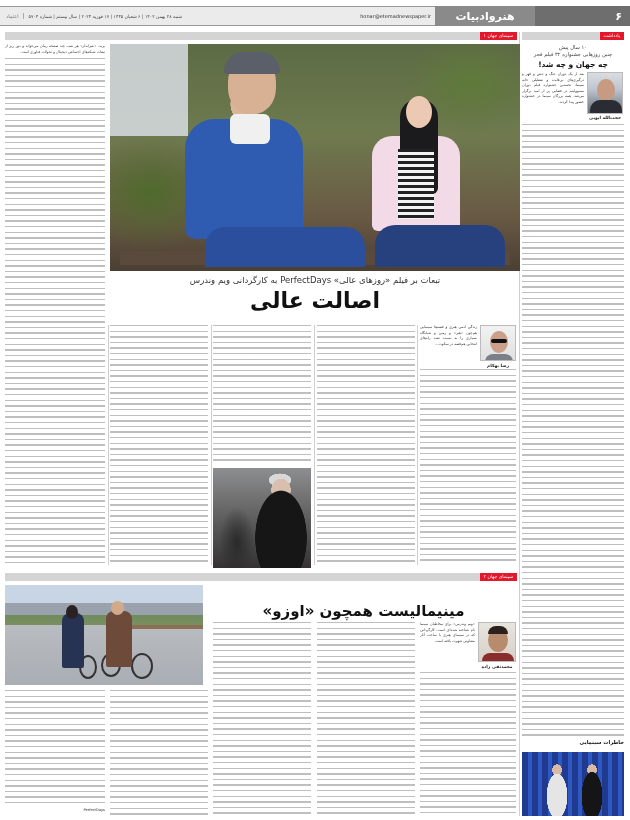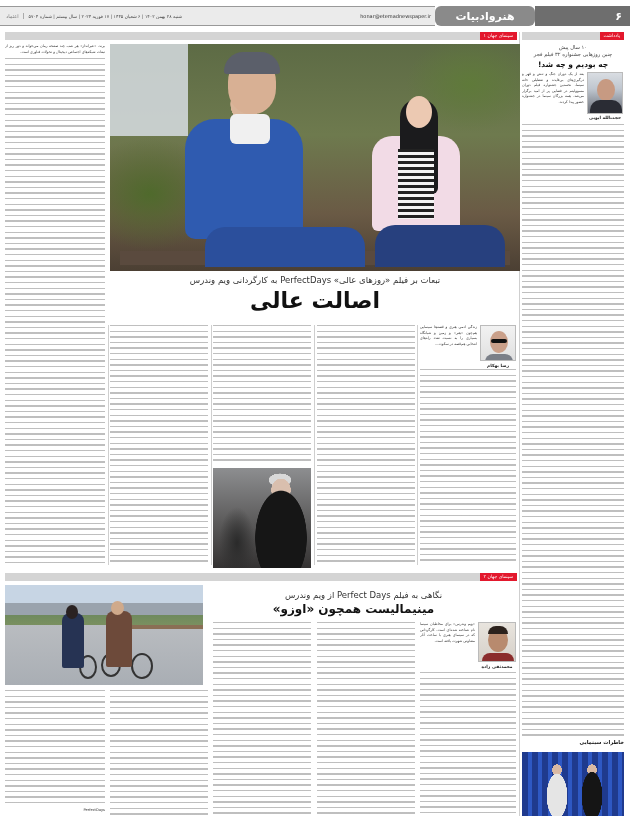--- a/index.html
+++ b/index.html
@@ -6,21 +6,21 @@
   html, body { width: 630px; height: 820px; background: #ffffff; overflow: hidden; }
   body { font-family: "DejaVu Sans", sans-serif; color: #222; direction: rtl; position: relative; }
 
   .page { position: absolute; left: 0; top: 0; width: 630px; height: 820px; }
 
   
   .header { position: absolute; left: 0; top: 6px; width: 630px; height: 20px; display: flex; direction: ltr; }
   .hdr-date { flex: 0 0 345px; background: #ebebeb; border-top: 1px solid #999; border-bottom: 1px solid #999; display: flex; align-items: center; font-size: 4.5px; color: #444; padding-left: 6px; }
   .hdr-logo { font-size: 5px; color: #777; margin-right: 5px; padding-right: 4px; border-right: 1px solid #aaa; }
   .hdr-email { flex: 0 0 90px; background: #ebebeb; border-top: 1px solid #999; border-bottom: 1px solid #999; font-size: 5px; color: #333; display: flex; align-items: center; justify-content: flex-end; padding-right: 4px; }
-  .hdr-section { flex: 0 0 100px; background: #8a8a8a; color: #fff; font-size: 11px; font-weight: bold; display: flex; align-items: center; justify-content: center; border-radius: 6px; }
+  .hdr-section { flex: 0 0 100px; background: #8a8a8a; color: #fff; font-size: 11px; font-weight: bold; display: flex; align-items: center; justify-content: center; }
   .hdr-page { flex: 1; background: #6e6e6e; color: #fff; font-size: 11px; font-weight: bold; display: flex; align-items: center; justify-content: flex-end; padding-right: 8px; }
 
   .rule { position: absolute; background: #d4d4d4; height: 8px; }
   .tag { position: absolute; background: #e3182d; color: #fff; font-size: 4.6px; padding: 1px 4px; height: 8px; line-height: 6px; }
 
   
   .txt { position: absolute; font-size: 3.6px; line-height: 5.6px; color: #333; text-align: justify; overflow: hidden; }
   .fill-lines { background: repeating-linear-gradient(to bottom, #8a8a8a 0px, #8a8a8a 1.4px, transparent 1.4px, transparent 5.6px); opacity: 0.55; }
 
   .col-sep { position: absolute; width: 1px; background: #cfcfcf; }
@@ -110,21 +110,21 @@
   <div class="rule" style="left:522px; top:32px; width:102px;"></div>
   <div class="tag" style="right:113px; top:32px;">سینمای جهان ۱</div>
   <div class="tag" style="right:6px; top:32px;">یادداشت</div>
 
   <div class="col-sep" style="left:519px; top:32px; height:784px;"></div>
 
   <div class="side-kicker">
     <div>۱۰ سال پیش</div>
     <div>چنین روزهایی جشنواره ۳۲ فیلم فجر</div>
   </div>
-  <div class="side-title">چه بودیم و چه شد!</div>
+  <div class="side-title">چه جهان و چه شد!</div>
 
   <div class="author-photo" style="left:587px; top:72px; width:36px; height:42px;">
     <div style="position:absolute;left:9px;top:6px;width:18px;height:22px;border-radius:50%;background:#c79a82;"></div>
     <div style="position:absolute;left:2px;top:27px;width:32px;height:16px;border-radius:10px 10px 0 0;background:#2a2c34;"></div>
   </div>
   <div class="author-name" style="left:587px; top:115px; width:36px;">حجت‌الله ایوبی</div>
 
   <div class="txt" style="left:522px; top:72px; width:62px; height:50px;">
     <span>بعد از یک دوران جنگ و تنش و قهر و درگیری‌های بی‌فایده و تعطیلی خانه سینما، نخستین جشنواره فیلم دوران مسوولیتم در فضایی پر از امید برگزار می‌شد. همه بزرگان سینما در جشنواره حضور پیدا کردند.</span>
   </div>
@@ -179,22 +179,21 @@
     <div class="rail"></div>
     <div class="w1"></div>
     <div class="w3"></div>
     <div class="w2"></div>
     <div class="p1"></div>
     <div class="p1h"></div>
     <div class="p2"></div>
     <div class="p2h"></div>
   </div>
 
-  <div class="kicker" style="left:210px; top:590px; width:307px; font-size:8.5px;">نگاهی به فیلم Perfect Days از ویم وندرس</div>
-  <div class="headline" style="left:200px; top:602px; width:307px; font-size:12px;text-align:center;">مینیمالیست همچون «اوزو»</div>
+  <div class="headline" style="left:210px; top:602px; width:307px; font-size:15px;text-align:center;">مینیمالیست همچون «اوزو»</div>
 
   <div class="author-photo" style="left:478px; top:622px; width:38px; height:40px; background:linear-gradient(180deg,#e8e4de 0%,#d6d0c8 100%);">
     <div style="position:absolute;left:9px;top:5px;width:20px;height:24px;border-radius:50%;background:#b88a6e;"></div>
     <div style="position:absolute;left:9px;top:3px;width:20px;height:8px;border-radius:10px 10px 0 0;background:#2b211c;"></div>
     <div style="position:absolute;left:3px;top:30px;width:32px;height:10px;border-radius:8px 8px 0 0;background:#8b2c2c;"></div>
   </div>
   <div class="author-name" style="left:476px; top:664px; width:42px;">محمدتقی زاده</div>
 
   <div class="txt" style="left:420px; top:622px; width:55px; height:48px;">
     <span>«ویم وندرس» برای مخاطبان سینما نام شناخته شده‌ای است. کارگردانی که در سینمای هنری با ساخت آثار متفاوتی شهرت یافته است.</span>

